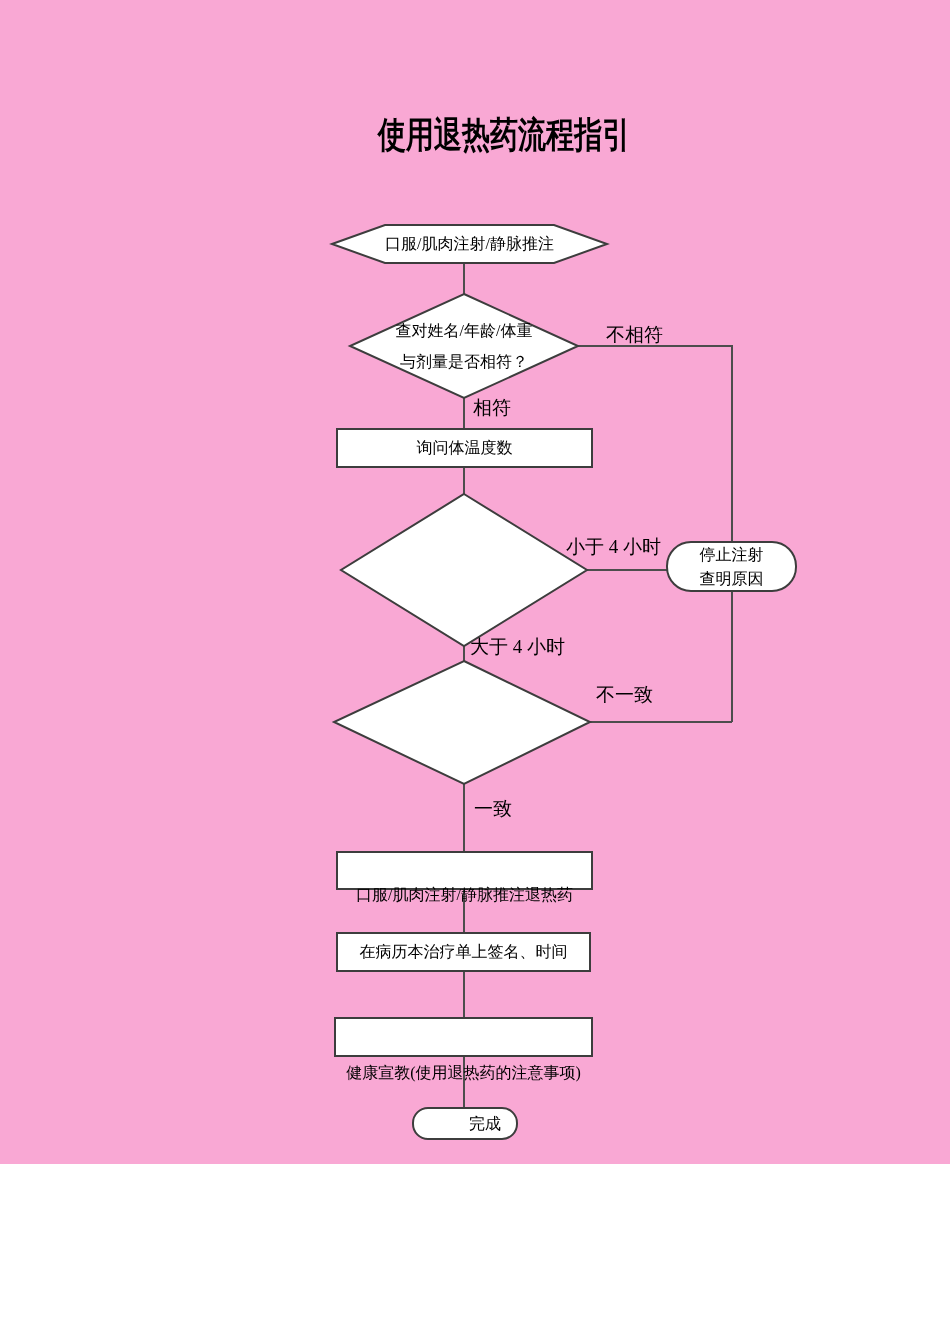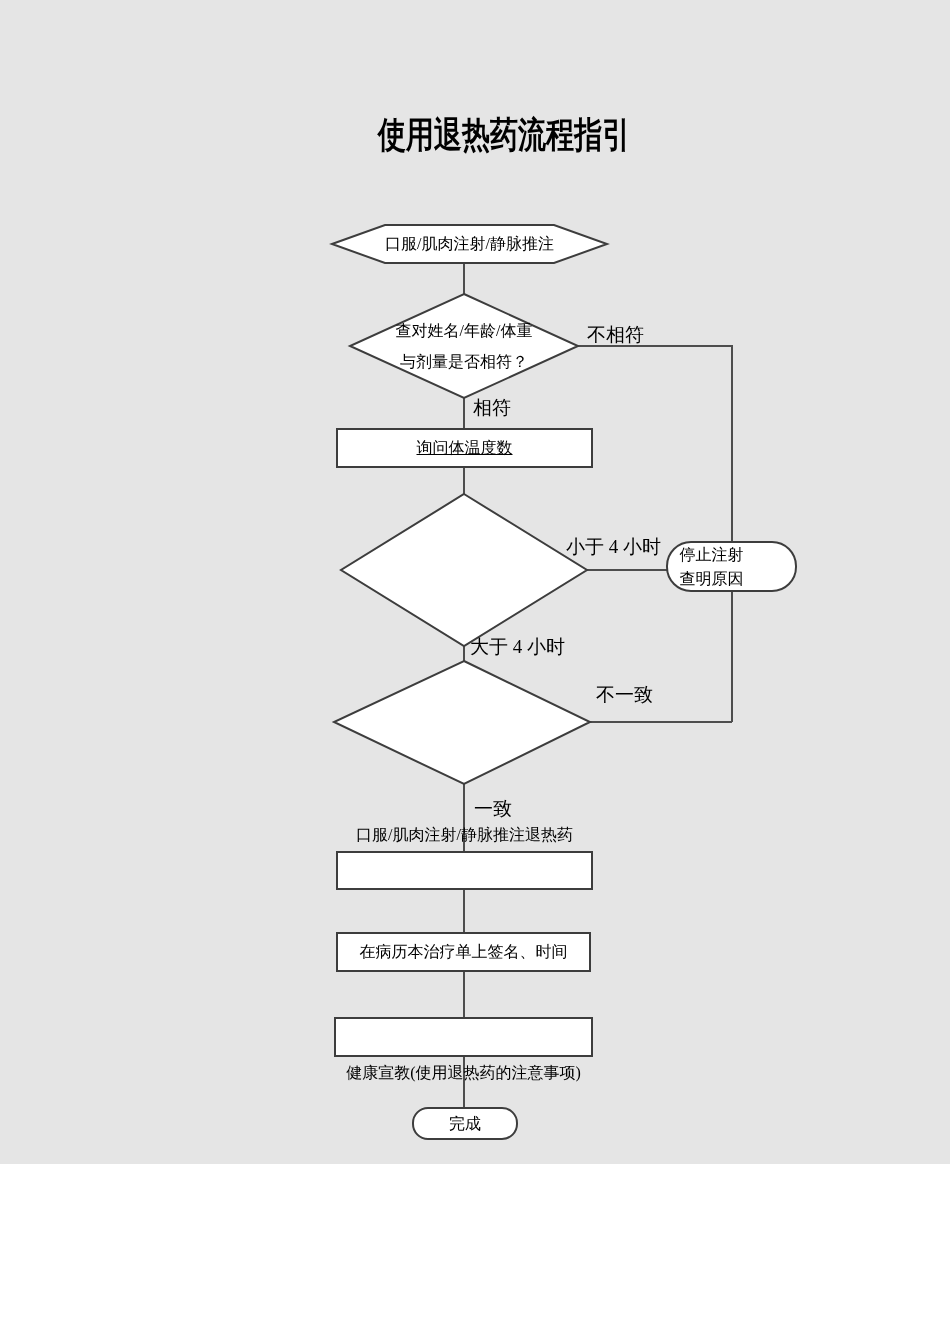--- a/index.html
+++ b/index.html
@@ -1,19 +1,19 @@
 <!DOCTYPE html>
 <html><head>
 <meta charset="utf-8">
 <style>
   html,body{margin:0;padding:0;background:#fff;}
   .page{
     position:relative;
     width:950px;height:1164px;
-    background:#e5e5e5;
+    background:#f9a8d4;
     font-family:"Liberation Serif","DejaVu Serif",serif;
     color:#000;
     overflow:hidden;
   }
   .chart-svg{position:absolute;left:0;top:0;}
   .title{
     position:absolute;left:342px;top:112px;width:300px;
     margin:0;text-align:center;
     font-size:36px;font-weight:bold;line-height:46px;
     font-family:"Liberation Sans","DejaVu Sans",sans-serif;
@@ -23,29 +23,29 @@
   .node-label{
     position:absolute;display:flex;flex-direction:column;
     align-items:center;justify-content:center;
     text-align:center;font-size:16px;line-height:30px;white-space:nowrap;
   }
   .edge-label{
     position:absolute;font-size:19px;line-height:22px;white-space:nowrap;
   }
   #t-start{left:332px;top:225px;width:275px;height:38px;}
   #t-d1{left:349px;top:315px;width:230px;height:62px;line-height:31px;}
-  #t-rect1{left:337px;top:429px;width:255px;height:38px;text-decoration:underline;}
+  #t-rect1{left:337px;top:429px;width:255px;height:38px;}
   #t-d2{left:354px;top:540px;width:220px;height:60px;}
-  #t-stop{left:647px;top:542px;width:129px;height:49px;line-height:24px;}
+  #t-stop{left:667px;top:542px;width:129px;height:49px;line-height:24px;}
   #t-d3{left:349px;top:692px;width:230px;height:60px;}
-  #t-rect2{left:337px;top:816px;width:255px;height:37px;}
+  #t-rect2{left:337px;top:876px;width:255px;height:37px;}
   #t-rect3{left:337px;top:933px;width:253px;height:38px;}
   #t-rect4{left:335px;top:1018px;width:257px;height:38px;margin-top:36px;}
-  #t-end{left:413px;top:1108px;width:104px;height:31px;}
-  #l-mismatch{left:587px;top:324px;}
+  #t-end{left:413px;top:1108px;width:104px;height:31px;padding-left:20px;}
+  #l-mismatch{left:606px;top:324px;}
   #l-match{left:473px;top:397px;}
   #l-lt4h{left:566px;top:536px;text-align:right;}
   #l-gt4h{left:470px;top:636px;}
   #l-inconsistent{left:596px;top:684px;}
   #l-consistent{left:474px;top:798px;}
 </style>
 </head>
 <body>
 
 <div class="page">

